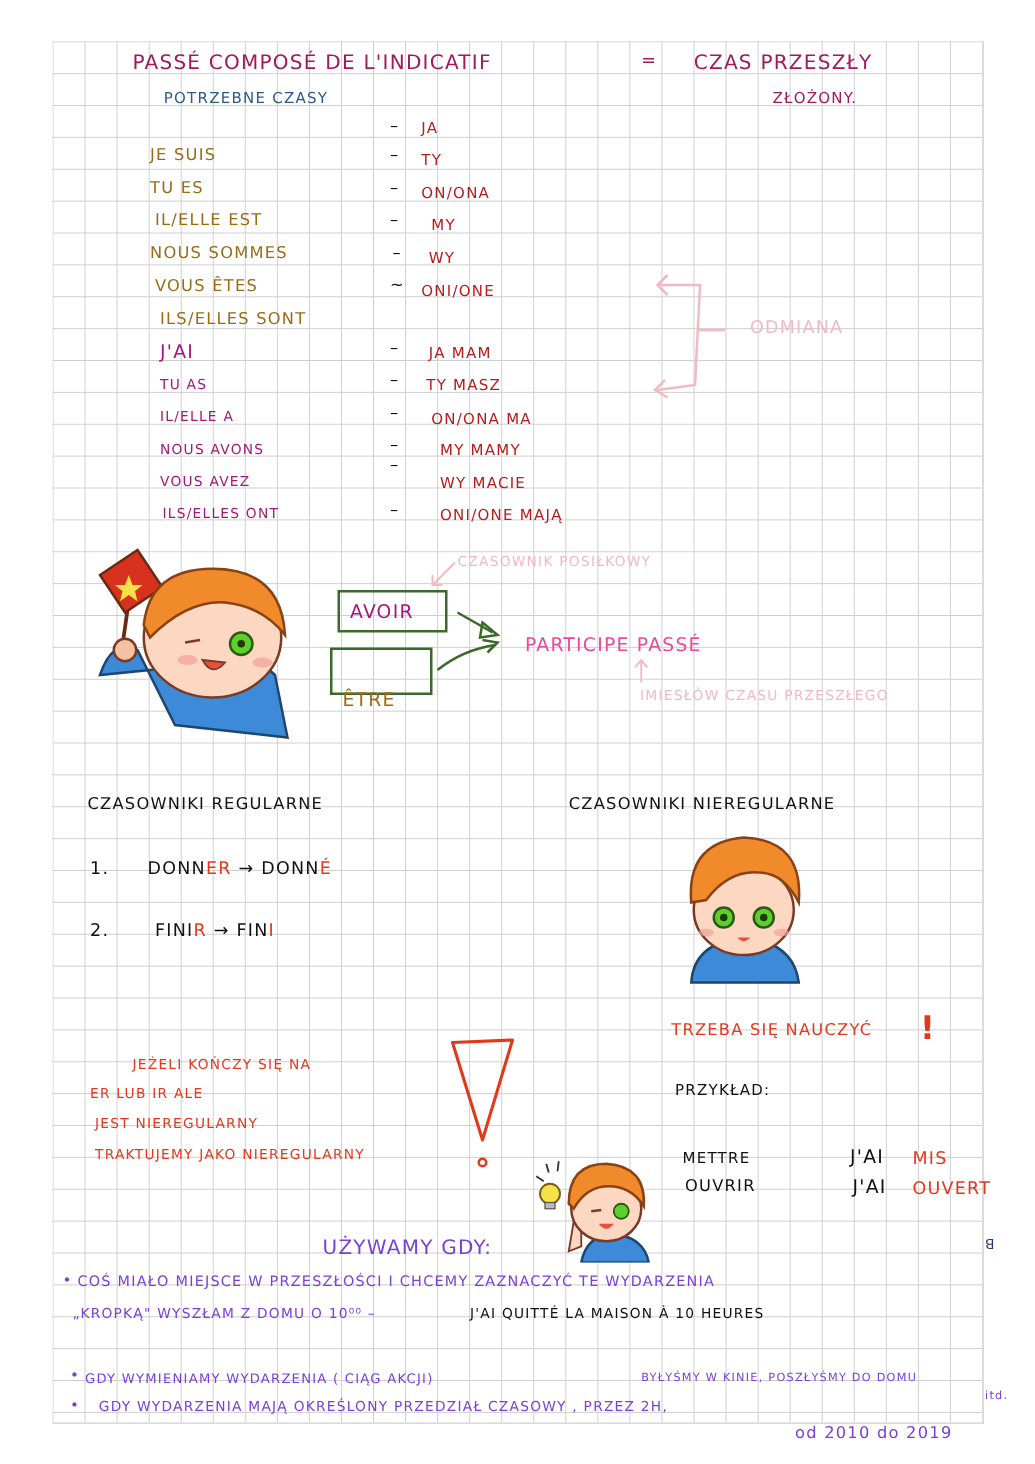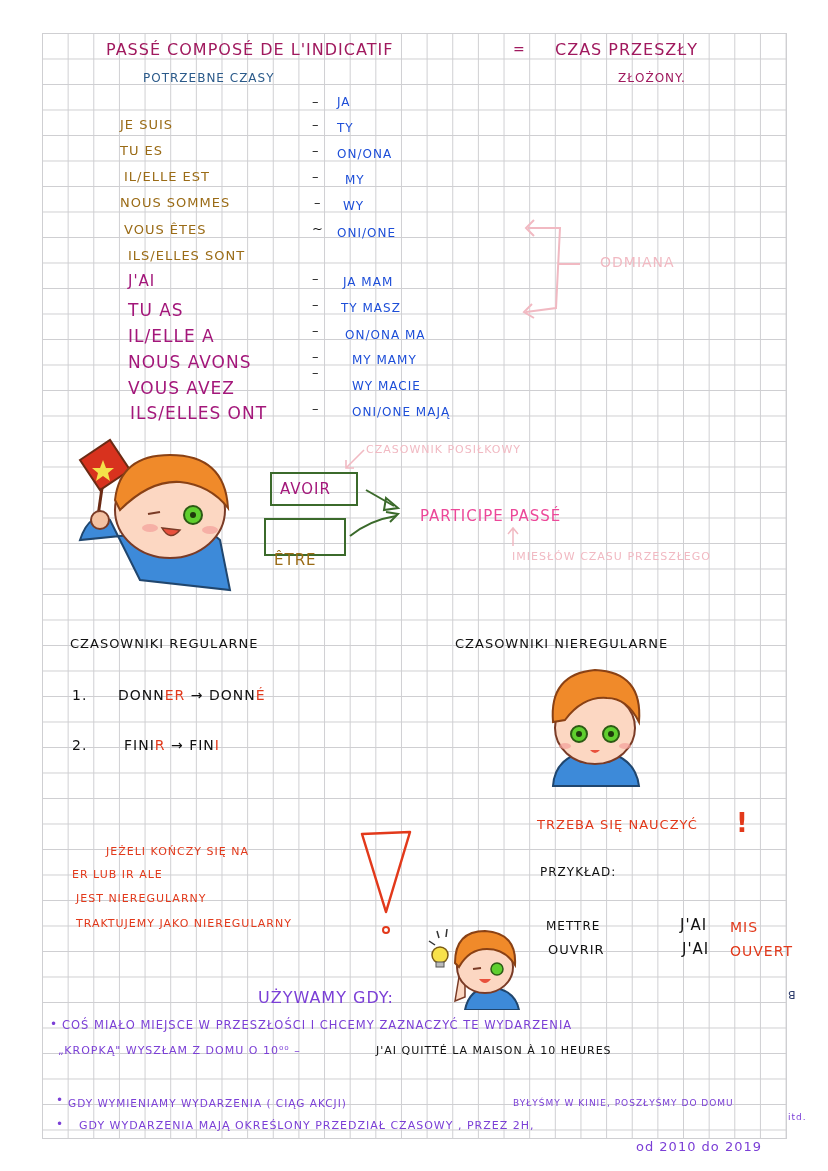--- a/index.html
+++ b/index.html
@@ -16,43 +16,43 @@
         linear-gradient(to right, #cfcfd2 1px, transparent 1px),
         linear-gradient(to bottom, #cfcfd2 1px, transparent 1px);
       background-size: 25.65px 25.5px;
       border-right: 1px solid #cfcfd2;
       border-bottom: 1px solid #cfcfd2;
     }
     .t { position: absolute; white-space: nowrap; line-height: 1; }
     .title { color: #a0195e; font-size: 16px; }
     .sub { color: #2b5a8a; font-size: 12px; }
     .etre { color: #9a6b16; font-size: 13px; margin-top: 23px; }
-    .avoir { color: #a3177a; font-size: 17px; }
-    .pl { color: #1d4ed8; font-size: 12px; }
+    .avoir { color: #a3177a; font-size: 11px; }
+    .pl { color: #b91c1c; font-size: 12px; }
     .dash { color: #111; font-size: 13px; }
     .pink { color: #f1b9c2; font-size: 11px; }
     .blue { color: #ec4899; font-size: 15px; }
     .black { color: #111; }
     .red { color: #e2391b; }
     .purple { color: #7b3fd6; }
     .box {
       position: absolute; border: 2px solid #3b6a2b; background: transparent;
     }
     .sticker { position: absolute; }
   </style>
 </head>
 <body>
 
 <div class="grid"></div>
 
 <div class="t title" style="left:106px;top:42px;">Passé composé de l'indicatif</div>
 <div class="t title" style="left:513px;top:42px;font-size:14px;">=</div>
 <div class="t title" style="left:555px;top:42px;">Czas przeszły</div>
 <div class="t title" style="left:618px;top:72px;font-size:12px;">złożony.</div>
-<div class="t sub" style="left:143px;top:72px;">Potrzebne czasy</div>
+<div class="t sub" style="left:131px;top:72px;">Potrzebne czasy</div>
 
 <div>
   <div class="t etre" style="left:120px;top:95px;">Je suis</div>
   <div class="t dash" style="left:312px;top:95px;">–</div>
   <div class="t pl" style="left:337px;top:96px;">Ja</div>
 
   <div class="t etre" style="left:120px;top:121px;">Tu es</div>
   <div class="t dash" style="left:312px;top:118px;">–</div>
   <div class="t pl" style="left:337px;top:122px;">Ty</div>
 

